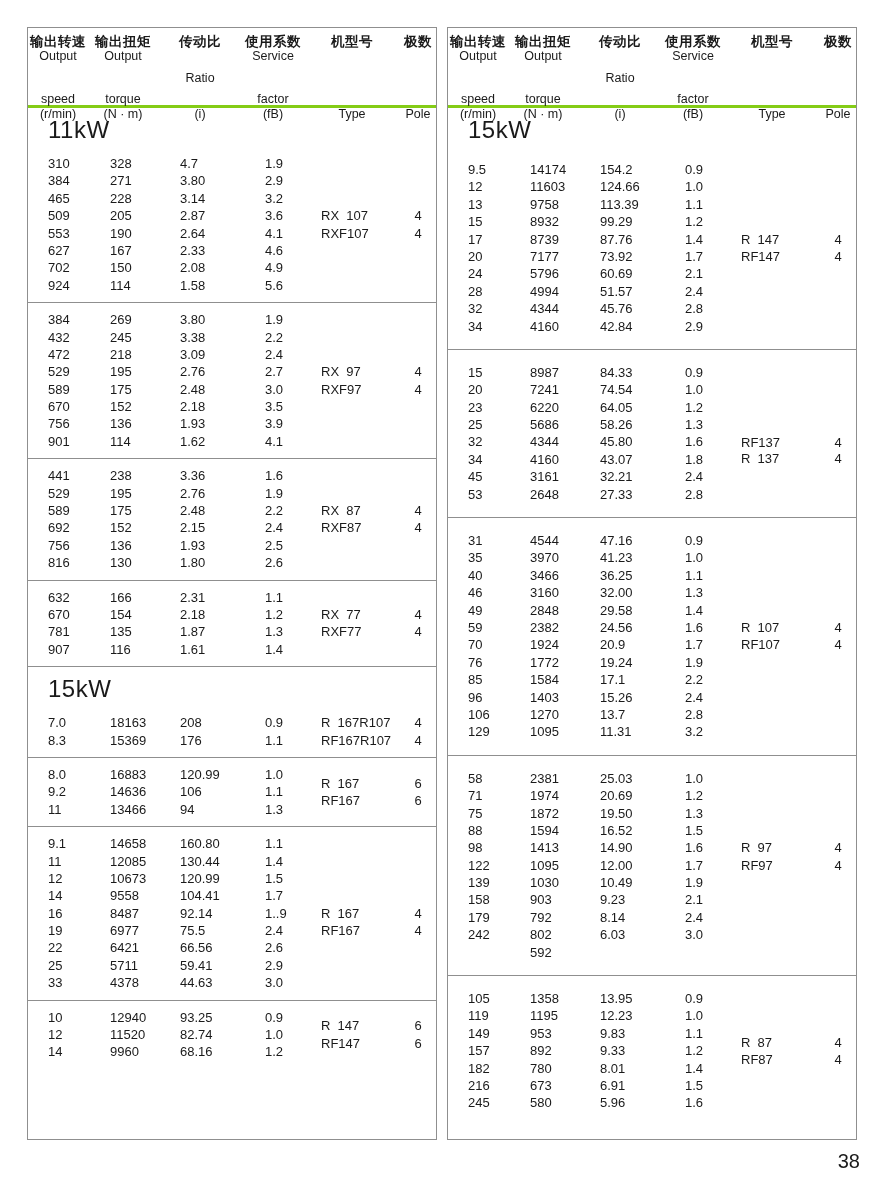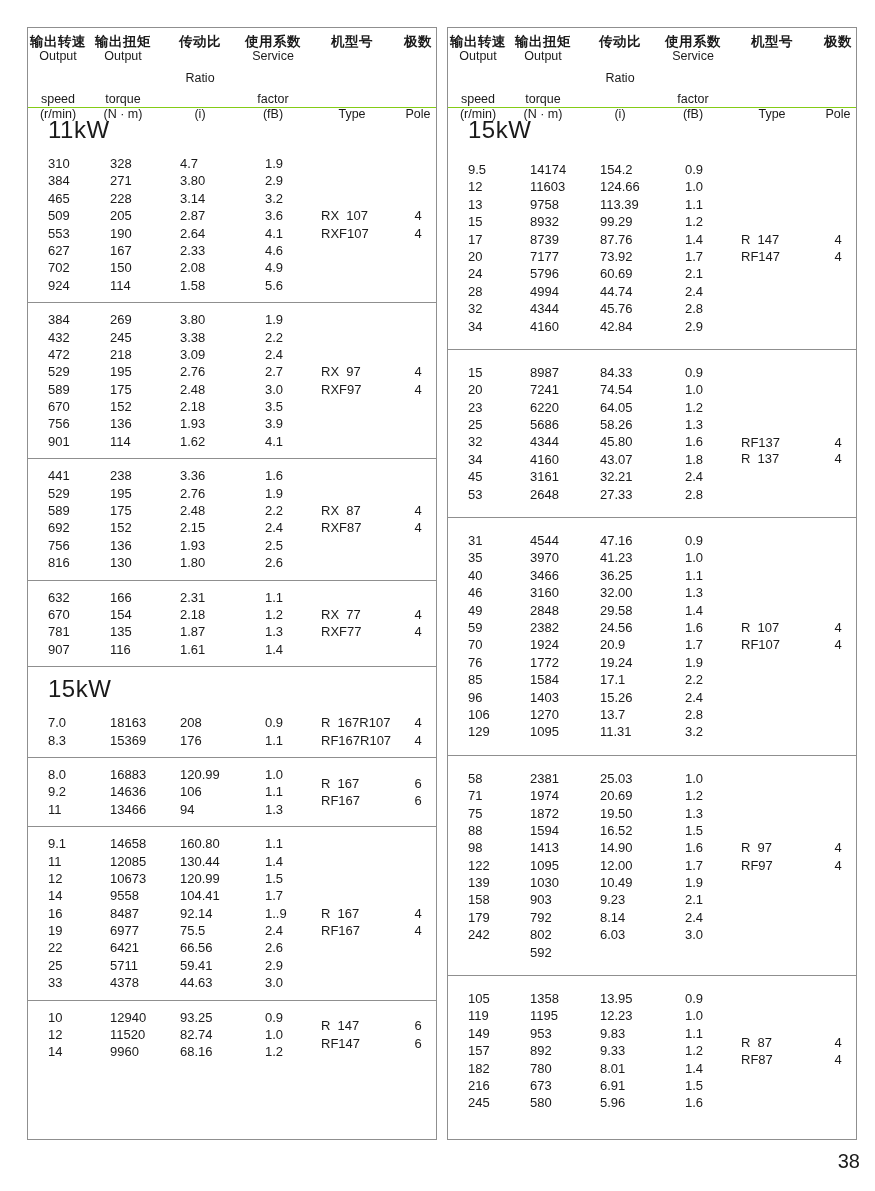--- a/index.html
+++ b/index.html
@@ -19,21 +19,21 @@
     border:1px solid #8f8f8f;
     box-sizing:border-box;
     background:#fff;
   }
   
   .thead{
     display:grid;
     grid-template-columns:60px 70px 84px 62px 96px 36px;
     height:80px;
     box-sizing:border-box;
-    border-bottom:1px solid #84cc16;
+    border-bottom:3px solid #84cc16;
     padding-top:5px;
   }
   .hcell{display:flex;flex-direction:column;align-items:center;font-size:12.5px;line-height:13px;}
   .hzh{font-size:13.5px;font-weight:bold;letter-spacing:0.5px;white-space:nowrap;line-height:17px;}
   .hmid{flex:1;display:flex;flex-direction:column;justify-content:center;align-items:center;gap:30px;}
   .hmid div{line-height:13px;}
   .hbot{line-height:16px;padding-bottom:4px;white-space:nowrap;}
   
   .tbody{position:relative;}
   .sec-title{
@@ -495,21 +495,21 @@
           </div>
           <div class="row">
             <div class="cell c0">24</div>
             <div class="cell c1">5796</div>
             <div class="cell c2">60.69</div>
             <div class="cell c3">2.1</div>
           </div>
           <div class="row">
             <div class="cell c0">28</div>
             <div class="cell c1">4994</div>
-            <div class="cell c2">44.74</div>
+            <div class="cell c2">51.57</div>
             <div class="cell c3">2.4</div>
           </div>
           <div class="row">
             <div class="cell c0">32</div>
             <div class="cell c1">4344</div>
             <div class="cell c2">45.76</div>
             <div class="cell c3">2.8</div>
           </div>
           <div class="row">
             <div class="cell c0">34</div>

